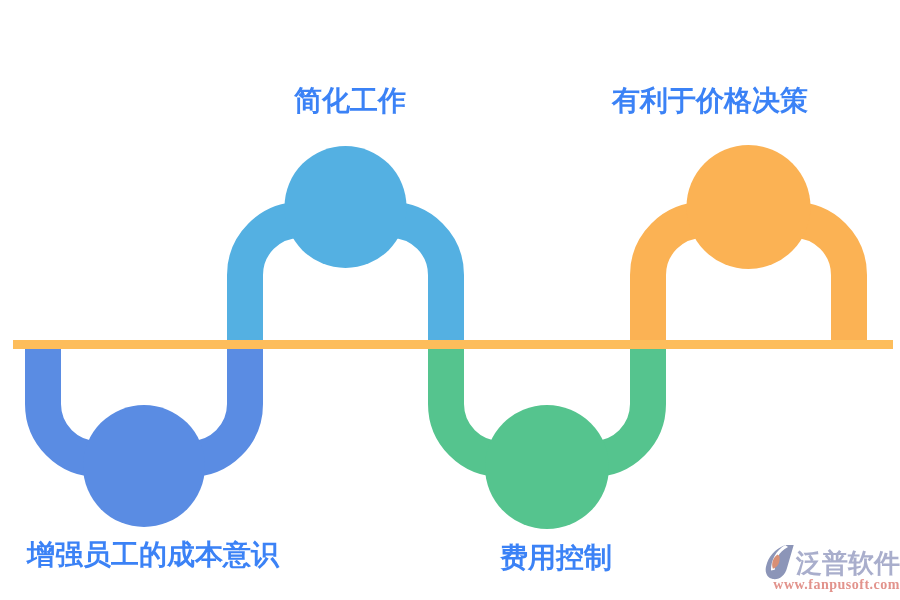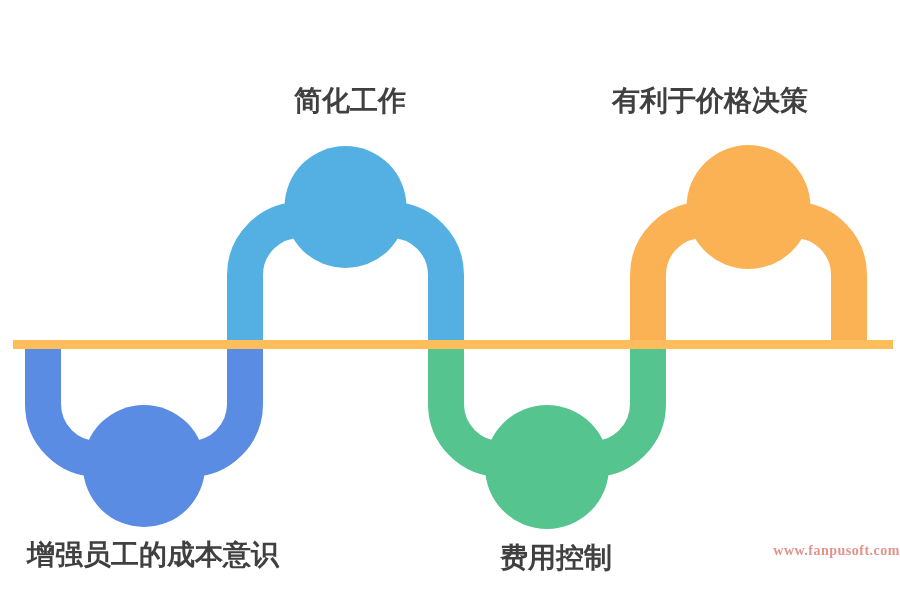--- a/index.html
+++ b/index.html
@@ -12,21 +12,21 @@
     font-family: "Liberation Sans", sans-serif;
   }
   .stage svg.wave { position: absolute; left: 0; top: 0; }
   .node-label {
     position: absolute;
     transform: translateX(-50%);
     white-space: nowrap;
     font-family: "Liberation Sans", sans-serif;
     font-size: 28px;
     font-weight: bold;
-    color: #404040;
+    color: #3b82f6;
     line-height: 30px;
   }
   .watermark {
     position: absolute;
     left: 752px;
     top: 546px;
     width: 148px;
     user-select: none;
   }
   .wm-row {
@@ -87,16 +87,24 @@
 
   <div class="node-label" style="left:350px; top:86px;">简化工作</div>
 
   <div class="node-label" style="left:153px; top:540px;">增强员工的成本意识</div>
 
   <div class="node-label" style="left:710px; top:86px;">有利于价格决策</div>
 
   <div class="node-label" style="left:556px; top:543px;">费用控制</div>
 
   <div class="watermark">
+    <div class="wm-row">
+      <svg width="29" height="36" viewBox="0 0 30 38">
+        <path d="M21 0 L30 0 L23 24 C21 32 15 37 8 36 C2 35 -1 29 1 22 C3 13 10 4 21 0 Z" fill="#8C95B8"></path>
+        <path d="M21 0 C11 6 6 16 6 27 L10 26 C10 16 14 7 24 2 Z" fill="#ffffff"></path>
+        <path d="M13 10 C8 13 6 20 8 25 C13 24 16 18 15 12 Z" fill="#D98F75"></path>
+      </svg>
+      <span class="wm-brand">泛普软件</span>
+    </div>
     <div class="wm-url">www.fanpusoft.com</div>
   </div>
 
 </div>
 
 </body></html>

